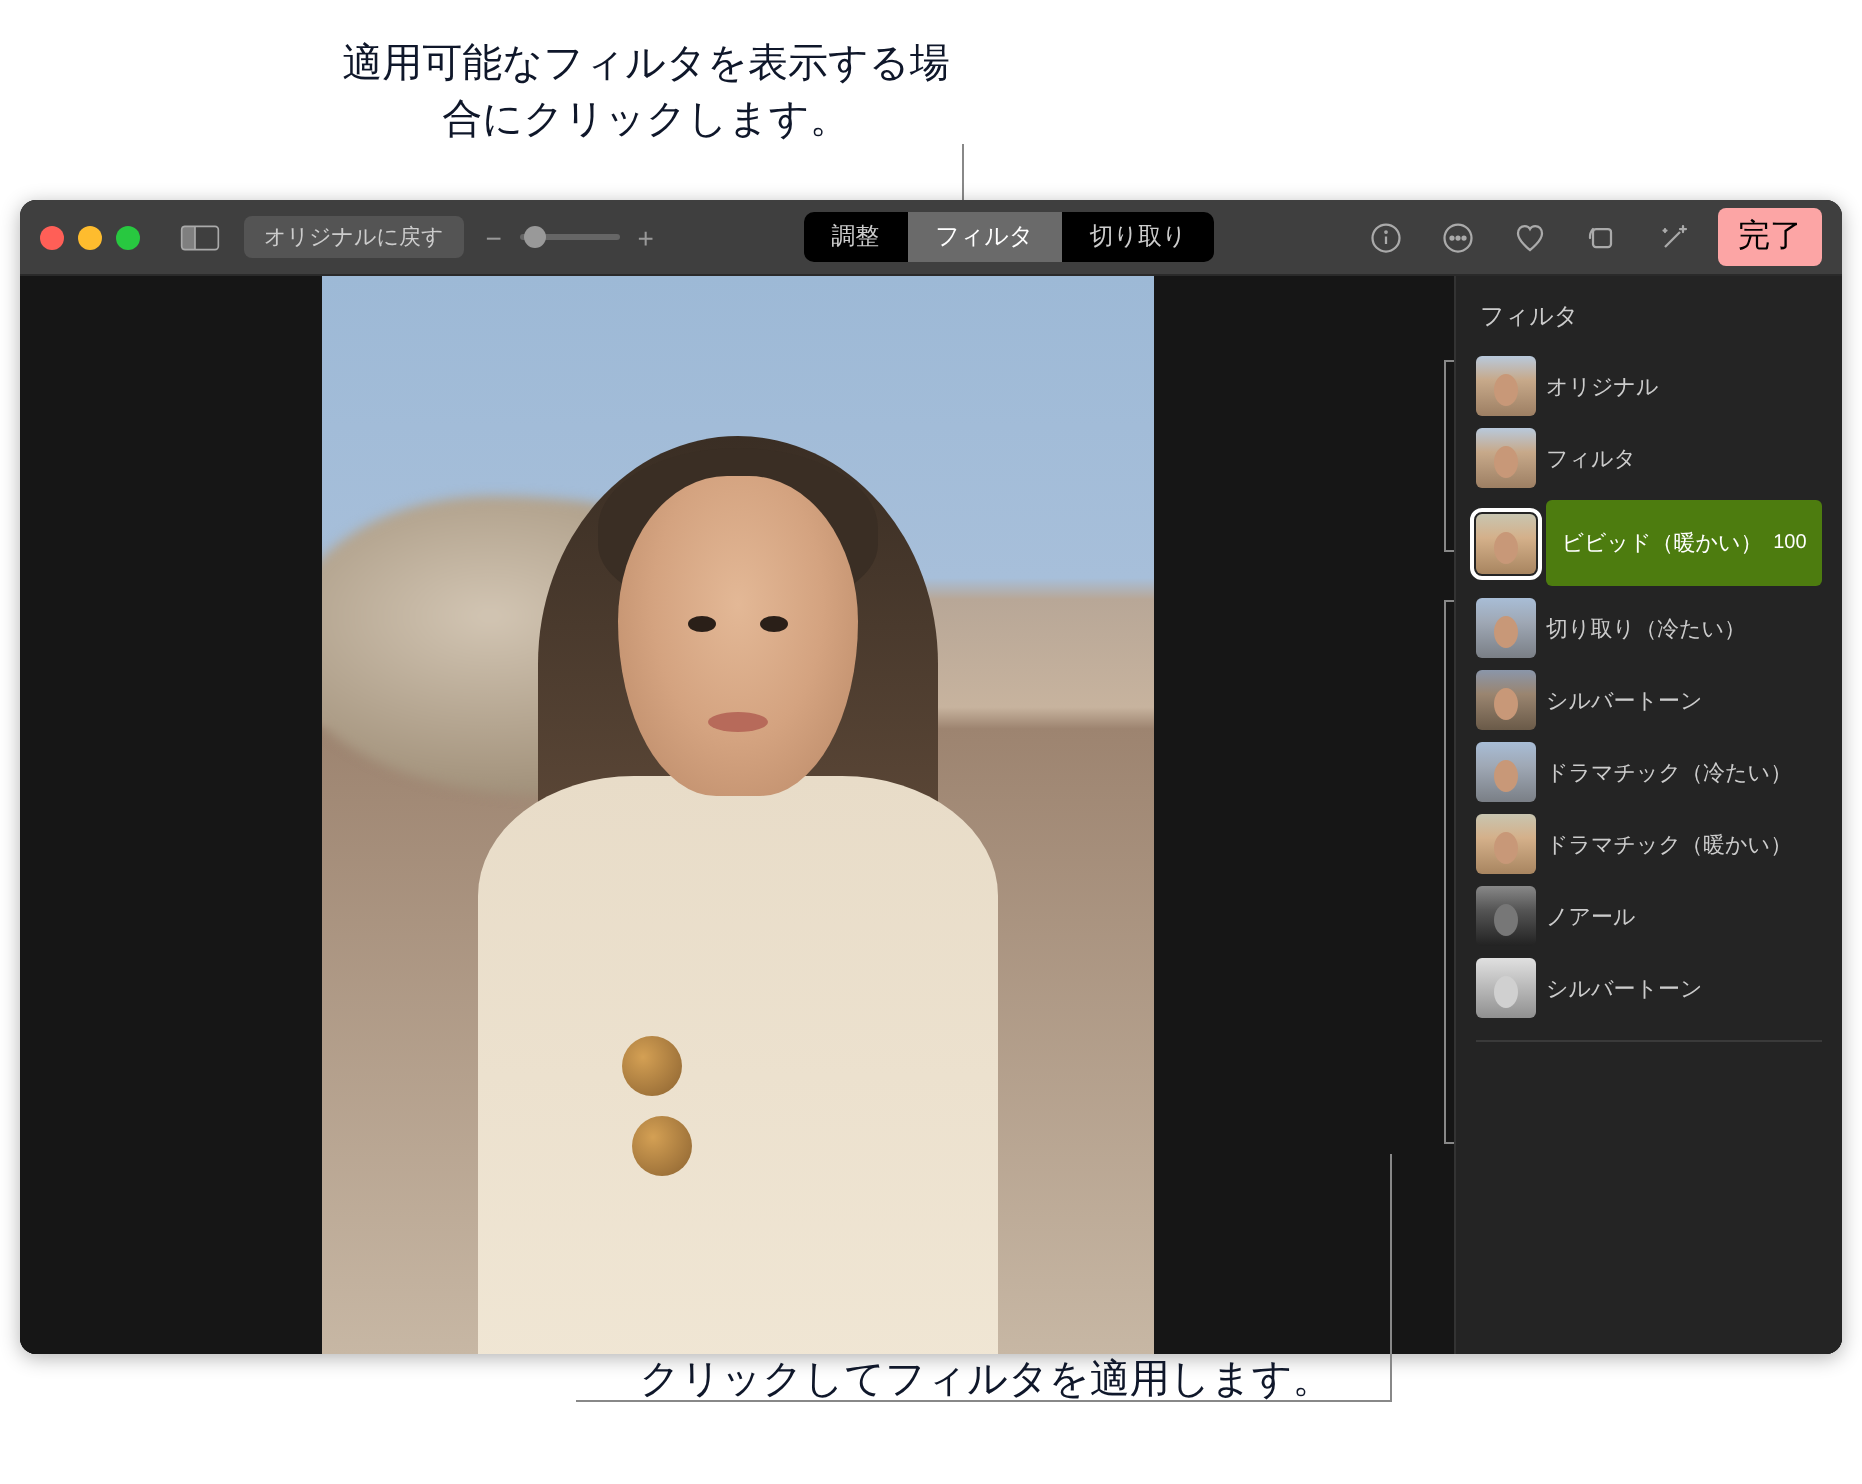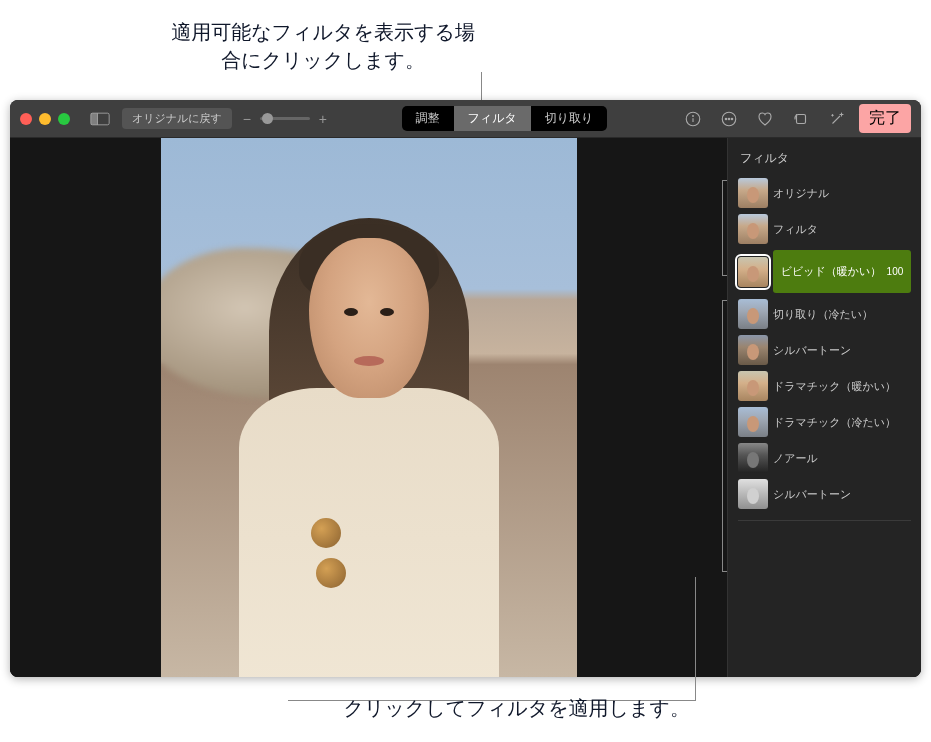--- a/index.html
+++ b/index.html
@@ -12,21 +12,21 @@
   overflow: hidden;
 }
 .annotation {
   position: absolute;
   font-size: 20px;
   color: #0f172a;
   text-align: center;
   line-height: 1.4;
 }
 .annotation-top { top: 18px; left: 165px; width: 316px; }
-.annotation-bottom { bottom: 20px; left: 270px; width: 420px; text-align: right; padding-left: 26px;}
+.annotation-bottom { bottom: 38px; left: 270px; width: 420px; text-align: center; padding-left: 26px;}
 .callout-line { position: absolute; background: #888; }
 .callout-top { left: 481px; top: 72px; width: 1px; height: 30px; }
 .callout-bottom { left: 695px; top: 577px; width: 1px; height: 124px; }
 .callout-bottom-h { left: 288px; top: 700px; width: 408px; height: 1px; }
 .bracket { position: absolute; border-left: 1px solid #888; left: 722px; }
 .bracket-top { top: 180px; height: 96px; border-top: 1px solid #888; border-bottom: 1px solid #888; width: 5px;}
 .bracket-bottom { top: 300px; height: 272px; border-top: 1px solid #888; border-bottom: 1px solid #888; width: 5px;}
 
 .app-window {
   position: absolute;
@@ -354,29 +354,29 @@
               <div class="filter-label">切り取り（冷たい）</div>
             </div>
           </div>
           <div class="filter-item">
             <div class="filter-thumb ft-dramatic"></div>
             <div class="filter-label-wrap">
               <div class="filter-label">シルバートーン</div>
             </div>
           </div>
           <div class="filter-item">
+            <div class="filter-thumb ft-cool"></div>
+            <div class="filter-label-wrap">
+              <div class="filter-label">ドラマチック（冷たい）</div>
+            </div>
+          </div>
+          <div class="filter-item">
             <div class="filter-thumb ft-warm"></div>
             <div class="filter-label-wrap">
               <div class="filter-label">ドラマチック（暖かい）</div>
-            </div>
-          </div>
-          <div class="filter-item">
-            <div class="filter-thumb ft-cool"></div>
-            <div class="filter-label-wrap">
-              <div class="filter-label">ドラマチック（冷たい）</div>
             </div>
           </div>
           <div class="filter-item">
             <div class="filter-thumb ft-noir"></div>
             <div class="filter-label-wrap">
               <div class="filter-label">ノアール</div>
             </div>
           </div>
           <div class="filter-item">
             <div class="filter-thumb ft-silver"></div>

